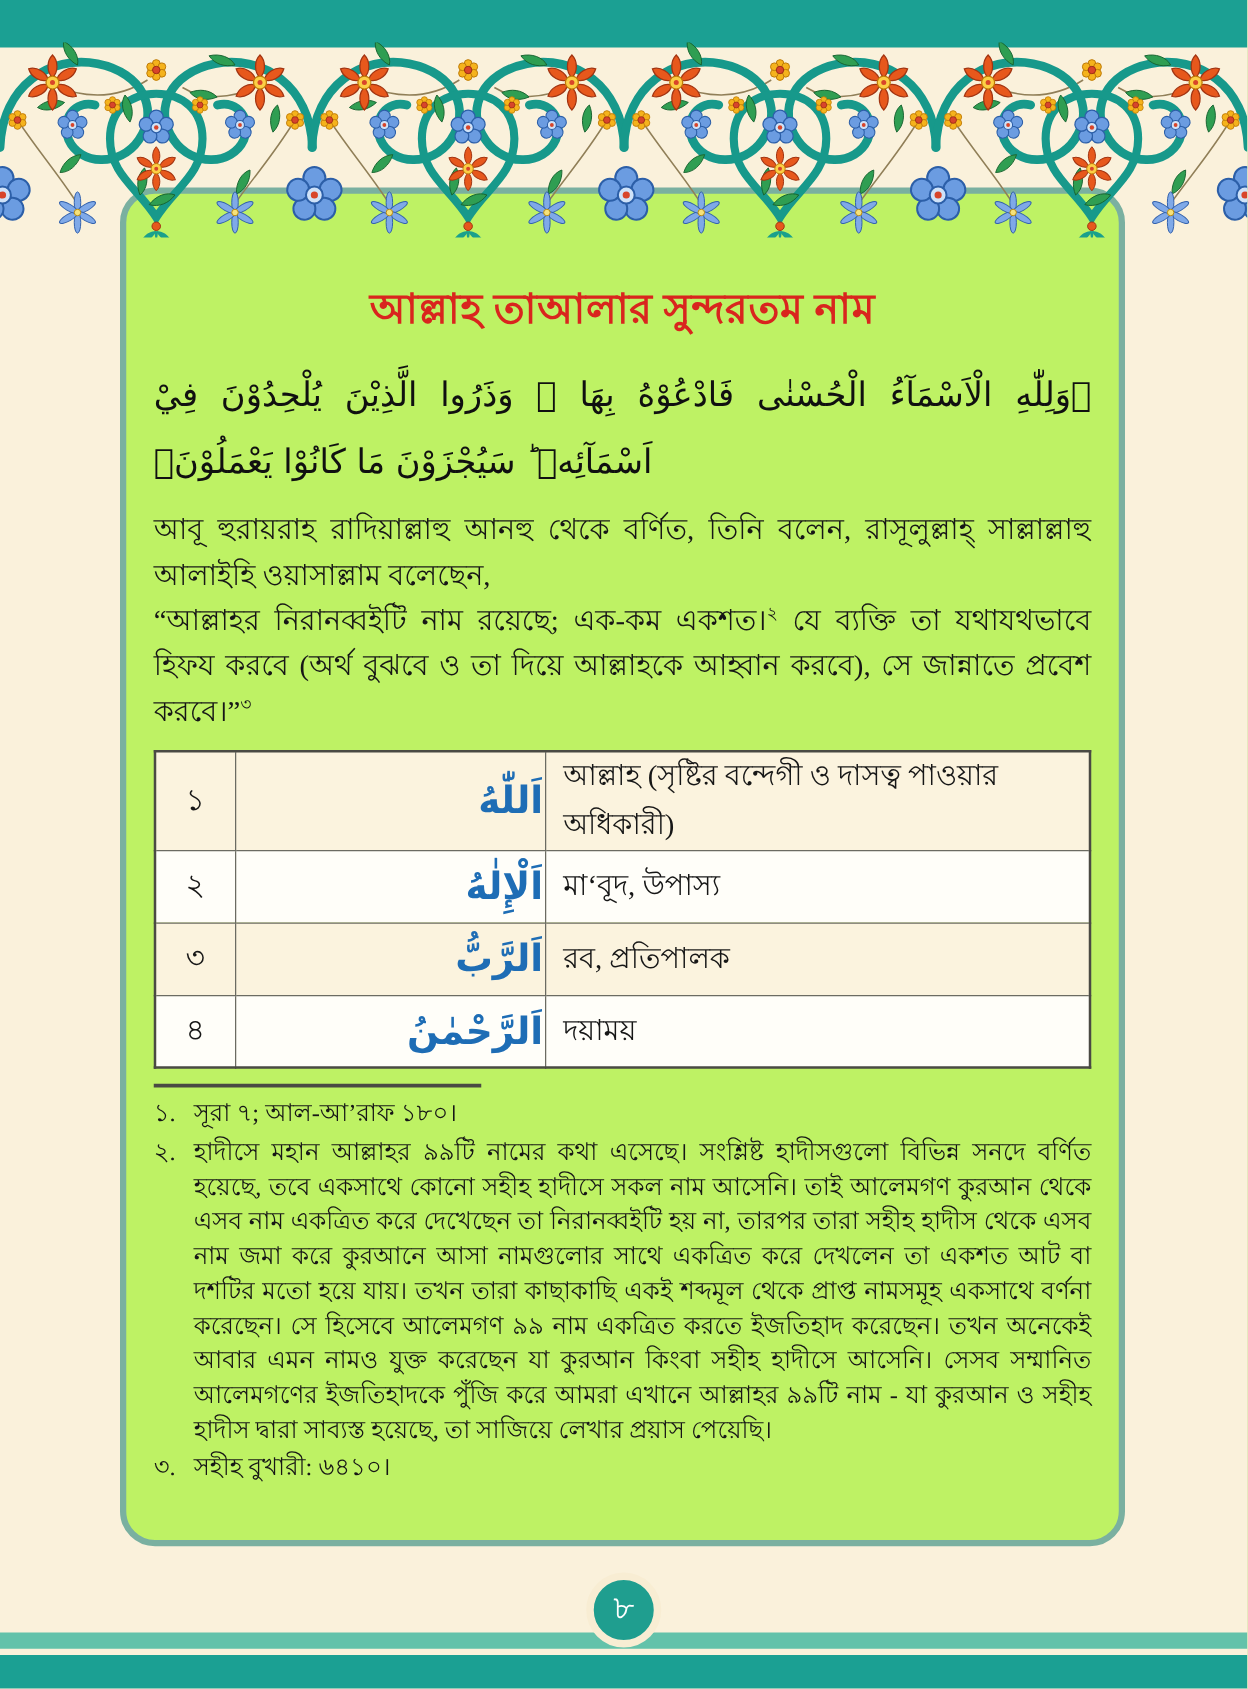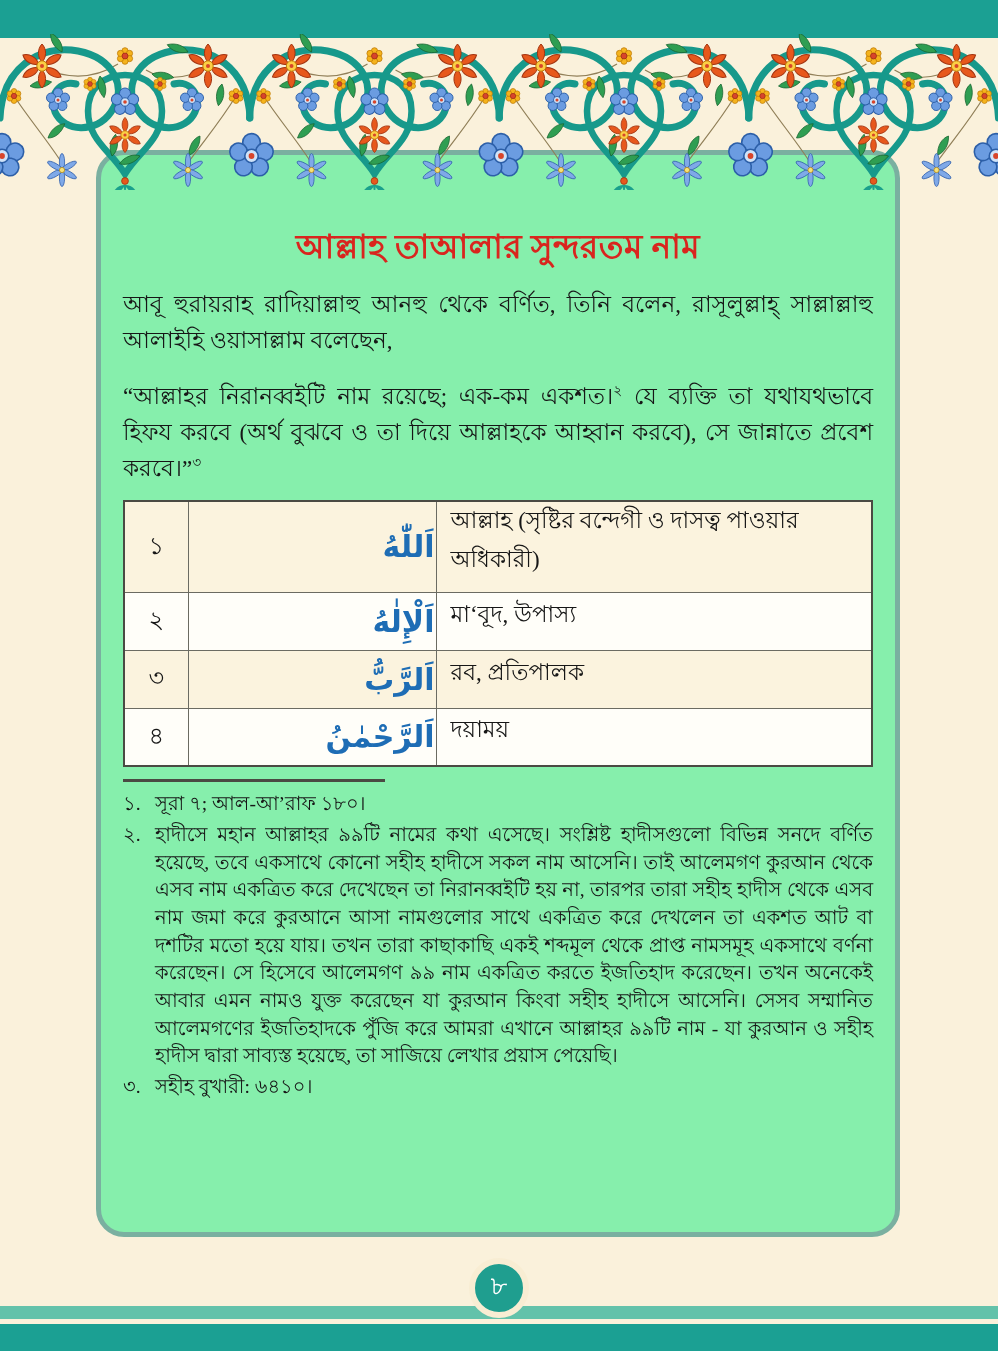--- a/index.html
+++ b/index.html
@@ -8,21 +8,21 @@
     background:#faf1db; overflow:hidden;
     font-family:"Liberation Serif","DejaVu Sans",serif;
     color:#161616;
   }
   
   .top-band{position:absolute;left:0;top:0;width:998px;height:38px;background:#1ba093;}
   .floral{position:absolute;left:0;top:34px;width:998px;height:156px;z-index:3;pointer-events:none;}
   
   .content-box{
     position:absolute;left:96px;top:150px;width:804px;height:1087px;box-sizing:border-box;
-    background:#86efac;border:5px solid #7ab0a0;border-radius:28px;
+    background:#bef264;border:5px solid #7ab0a0;border-radius:28px;
     padding:66px 22px 0 22px;z-index:1;
   }
   .title{
     text-align:center;color:#d9251e;font-size:33px;font-weight:bold;margin:0 0 4px 0;
     letter-spacing:0.5px;
   }
   .arabic{font-family:"DejaVu Sans",sans-serif;}
   .verse-arabic{
     direction:rtl;text-align:justify;text-align-last:left;
     font-size:27px;line-height:1.95;margin:14px 0 6px 0;color:#101010;
@@ -35,21 +35,21 @@
   }
   sup.fn-ref{font-size:60%;line-height:0;}
   
   table.names{
     width:100%;border-collapse:collapse;margin-top:12px;
     border:2.5px solid #4a4a43;
   }
   table.names td{border:1.5px solid #6b6b62;height:58px;box-sizing:border-box;}
   td.serial{width:64px;text-align:center;font-size:24px;}
   td.name-ar{width:248px;text-align:right;color:#1e6db5;font-size:30px;font-weight:bold;margin-top:40px;}
-  td.meaning{text-align:left;font-size:23px;padding:0 10px 12px 14px;}
+  td.meaning{text-align:left;font-size:23px;padding:0 10px 0 14px;}
   tr.alt{background:#fbf3de;}
   tr.plain{background:#fffef9;}
   
   .fn-sep{width:262px;border:0;border-top:3px solid #4a4a43;margin:12px 0 8px 0;}
   .footnotes{font-size:19.5px;line-height:1.42;}
   .fn-item{display:flex;margin:0 0 3px 0;}
   .fn-num{flex:0 0 32px;}
   .fn-text{flex:1;text-align:justify;}
   
   .stripe-light{position:absolute;left:0;top:1306px;width:998px;height:13px;background:#63c2aa;}
@@ -165,26 +165,27 @@
     <use href="#tile" transform="translate(249.5,4)"></use>
     <use href="#tile" transform="translate(499,4)"></use>
     <use href="#tile" transform="translate(748.5,4)"></use>
     <use href="#flB" transform="translate(996,122) scale(1.6)"></use>
   </svg>
 
   <div class="content-box">
 
     <h1 class="title">আল্লাহ তাআলার সুন্দরতম নাম</h1>
 
+    <div class="verse-arabic arabic" dir="rtl">﴿وَلِلّٰهِ الْاَسْمَآءُ الْحُسْنٰى فَادْعُوْهُ بِهَا ۖ وَذَرُوا الَّذِيْنَ يُلْحِدُوْنَ فِيْ اَسْمَآئِهٖ ؕ سَيُجْزَوْنَ مَا كَانُوْا يَعْمَلُوْنَ﴾</div>
 
 
     <p class="body-para">আবূ হুরায়রাহ রাদিয়াল্লাহু আনহু থেকে বর্ণিত, তিনি বলেন, রাসূলুল্লাহ্ সাল্লাল্লাহু আলাইহি ওয়াসাল্লাম বলেছেন,</p>
 
 
-    <p class="body-para" style="margin-top:19px;"><span>“আল্লাহর নিরানব্বইটি নাম রয়েছে; এক-কম একশত।</span><sup class="fn-ref">২</sup><span> যে ব্যক্তি তা যথাযথভাবে হিফয করবে (অর্থ বুঝবে ও তা দিয়ে আল্লাহকে আহ্বান করবে), সে জান্নাতে প্রবেশ করবে।”</span><sup class="fn-ref">৩</sup></p>
+    <p class="body-para" style="margin-top:0;"><span>“আল্লাহর নিরানব্বইটি নাম রয়েছে; এক-কম একশত।</span><sup class="fn-ref">২</sup><span> যে ব্যক্তি তা যথাযথভাবে হিফয করবে (অর্থ বুঝবে ও তা দিয়ে আল্লাহকে আহ্বান করবে), সে জান্নাতে প্রবেশ করবে।”</span><sup class="fn-ref">৩</sup></p>
 
     <table class="names">
       <colgroup>
           <col style="width:64px">
           <col style="width:248px">
           <col>
         </colgroup>
       <tbody>
         <tr class="alt">
           <td class="serial">১</td>

